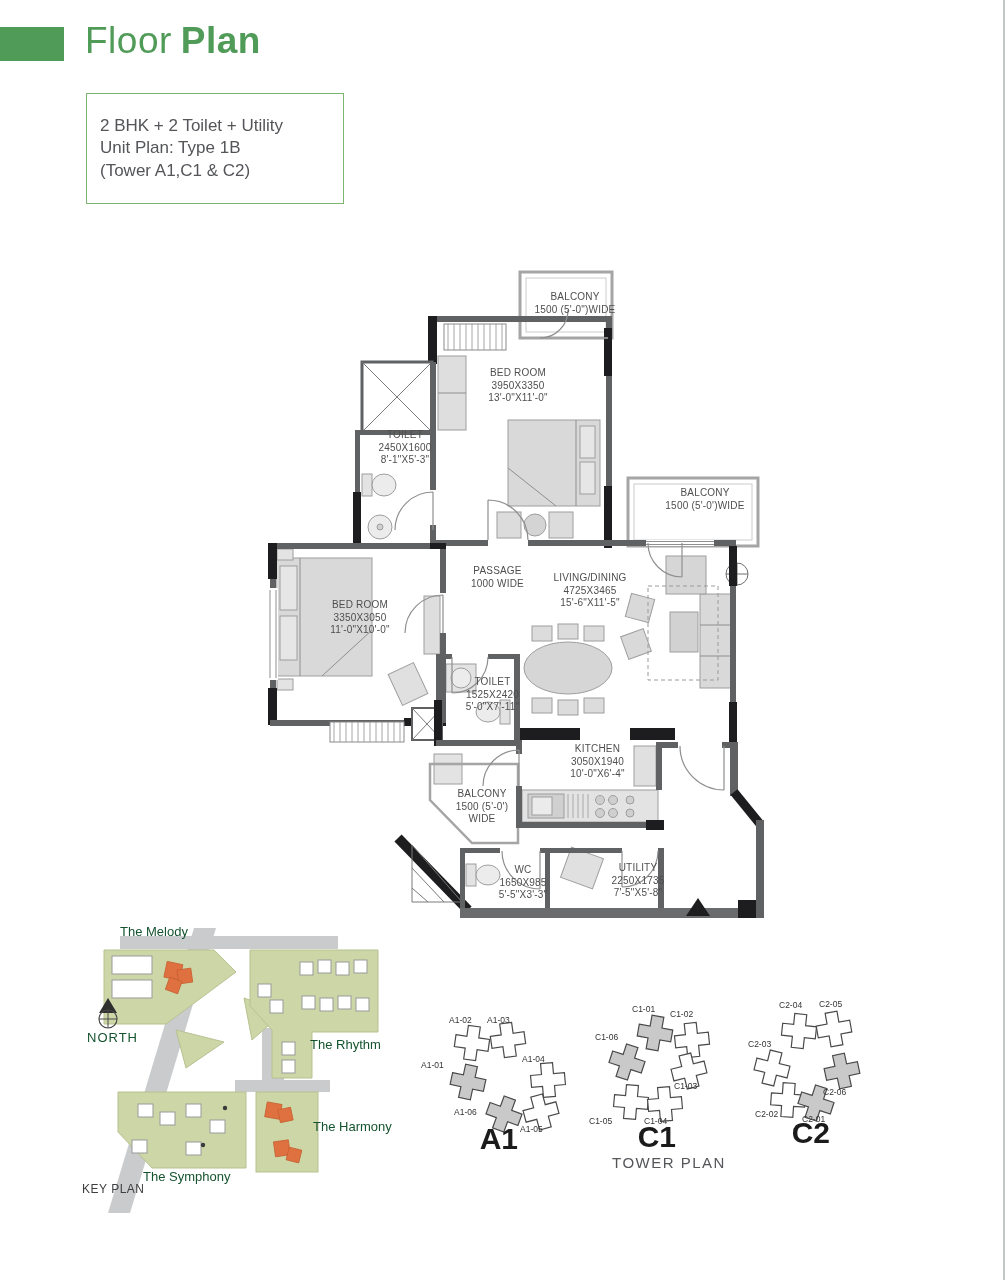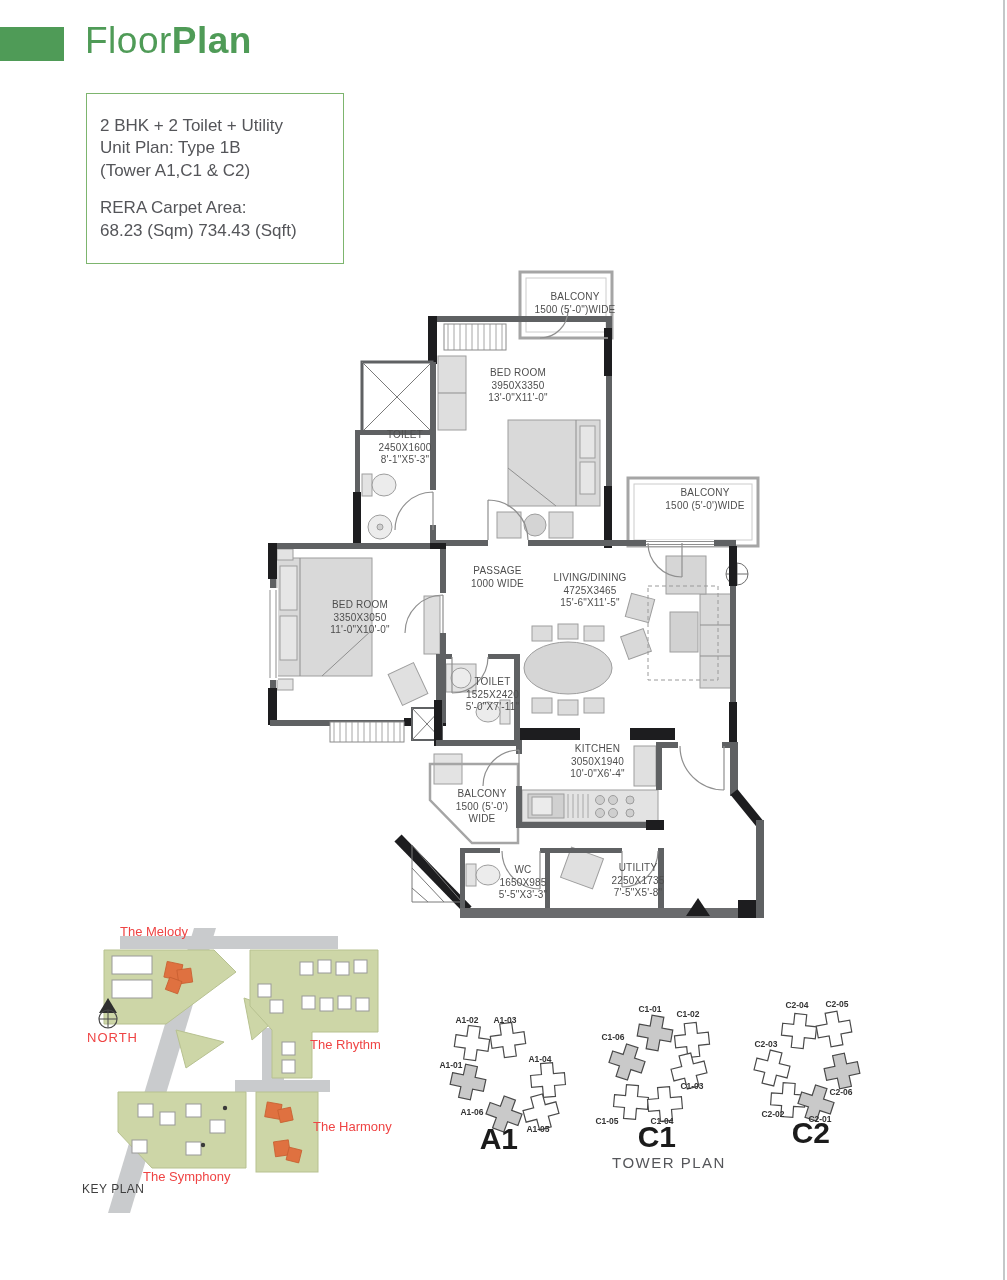--- a/index.html
+++ b/index.html
@@ -1,53 +1,49 @@
 <!DOCTYPE html>
 <html><head>
 <meta charset="utf-8">
 <style>
   html,body{margin:0;padding:0;background:#fff;}
   .page{position:relative;width:1007px;height:1280px;background:#fff;overflow:hidden;
         font-family:"Liberation Sans",sans-serif;}
   .edge-line{position:absolute;left:1003px;top:0;width:2px;height:1280px;background:#c4c7c8;}
   .green-sq{position:absolute;left:0;top:27px;width:64px;height:34px;background:#4f9b57;}
   .title{position:absolute;left:85px;top:20px;font-size:37px;color:#4f9b57;letter-spacing:.5px;}
-  .title .light{font-weight:400;}
+  .title .light{font-weight:400;margin-right:9px;}
   .title .bold{font-weight:700;}
   .info{position:absolute;left:86px;top:93px;width:230px;border:1px solid #7db56e;
         padding:21px 13px 6px 13px;color:#545559;font-size:17px;line-height:1.32;}
   .info p{margin:0 0 15px 0;}
   .plan-svg{position:absolute;left:0;top:0;width:1007px;height:1280px;}
   .rl{position:absolute;font-size:10px;line-height:12.5px;color:#4e4e4e;text-align:center;
       letter-spacing:.2px;}
   .rl span{display:block;white-space:nowrap;}
-  .kp-label{position:absolute;font-size:13px;color:#ef4444;white-space:nowrap;}
+  .kp-label{position:absolute;font-size:13px;color:#14532d;white-space:nowrap;}
   .kp-caption{position:absolute;font-size:12px;color:#3f3f3f;letter-spacing:.5px;}
-  .unit-label{position:absolute;font-size:8.5px;color:#333;width:36px;text-align:center;font-weight:bold;}
+  .unit-label{position:absolute;font-size:8.5px;color:#333;width:36px;text-align:left;}
   .tower-id{position:absolute;font-size:30px;font-weight:700;color:#1b1b1b;width:60px;text-align:right;}
   .tower-caption{position:absolute;font-size:15px;color:#55565a;letter-spacing:1.5px;}
 </style>
 </head>
 <body>
 
 <div class="page">
   <div class="edge-line"></div>
 
   <div class="green-sq"></div>
   <div class="title"><span class="light">Floor</span><span class="bold">Plan</span></div>
 
   <div class="info">
     <p>
       <span>2 BHK + 2 Toilet + Utility</span><br>
       <span>Unit Plan: Type 1B</span><br>
       <span>(Tower A1,C1 &amp; C2)</span>
-    </p>
-    <p>
-      <span>RERA Carpet Area:</span><br>
-      <span>68.23 (Sqm) 734.43 (Sqft)</span>
     </p>
   </div>
 
   <svg class="plan-svg" viewBox="0 0 1007 1280">
     <defs>
       <path id="unit" d="M-17,-6 H-6 V-17 H6 V-6 H17 V6 H6 V17 H-6 V6 H-17 Z"></path>
     </defs>
 
     <g fill="#d9d9d9" stroke="#9e9e9e" stroke-width="1">
 
@@ -379,21 +375,21 @@
 
   <div class="kp-label" style="left:120px;top:924px">The Melody</div>
   <div class="kp-label" style="left:87px;top:1030px;letter-spacing:1px">NORTH</div>
   <div class="kp-label" style="left:310px;top:1037px">The Rhythm</div>
   <div class="kp-label" style="left:313px;top:1119px">The Harmony</div>
   <div class="kp-label" style="left:143px;top:1169px">The Symphony</div>
   <div class="kp-caption" style="left:82px;top:1182px">KEY PLAN</div>
 
   <div class="unit-label" style="left:449px;top:1015px">A1-02</div>
   <div class="unit-label" style="left:487px;top:1015px">A1-03</div>
-  <div class="unit-label" style="left:433px;top:1060px">A1-01</div>
+  <div class="unit-label" style="left:421px;top:1060px">A1-01</div>
   <div class="unit-label" style="left:522px;top:1054px">A1-04</div>
   <div class="unit-label" style="left:454px;top:1107px">A1-06</div>
   <div class="unit-label" style="left:520px;top:1124px">A1-05</div>
   <div class="unit-label" style="left:632px;top:1004px">C1-01</div>
   <div class="unit-label" style="left:670px;top:1009px">C1-02</div>
   <div class="unit-label" style="left:595px;top:1032px">C1-06</div>
   <div class="unit-label" style="left:674px;top:1081px">C1-03</div>
   <div class="unit-label" style="left:589px;top:1116px">C1-05</div>
   <div class="unit-label" style="left:644px;top:1116px">C1-04</div>
   <div class="unit-label" style="left:779px;top:1000px">C2-04</div>

